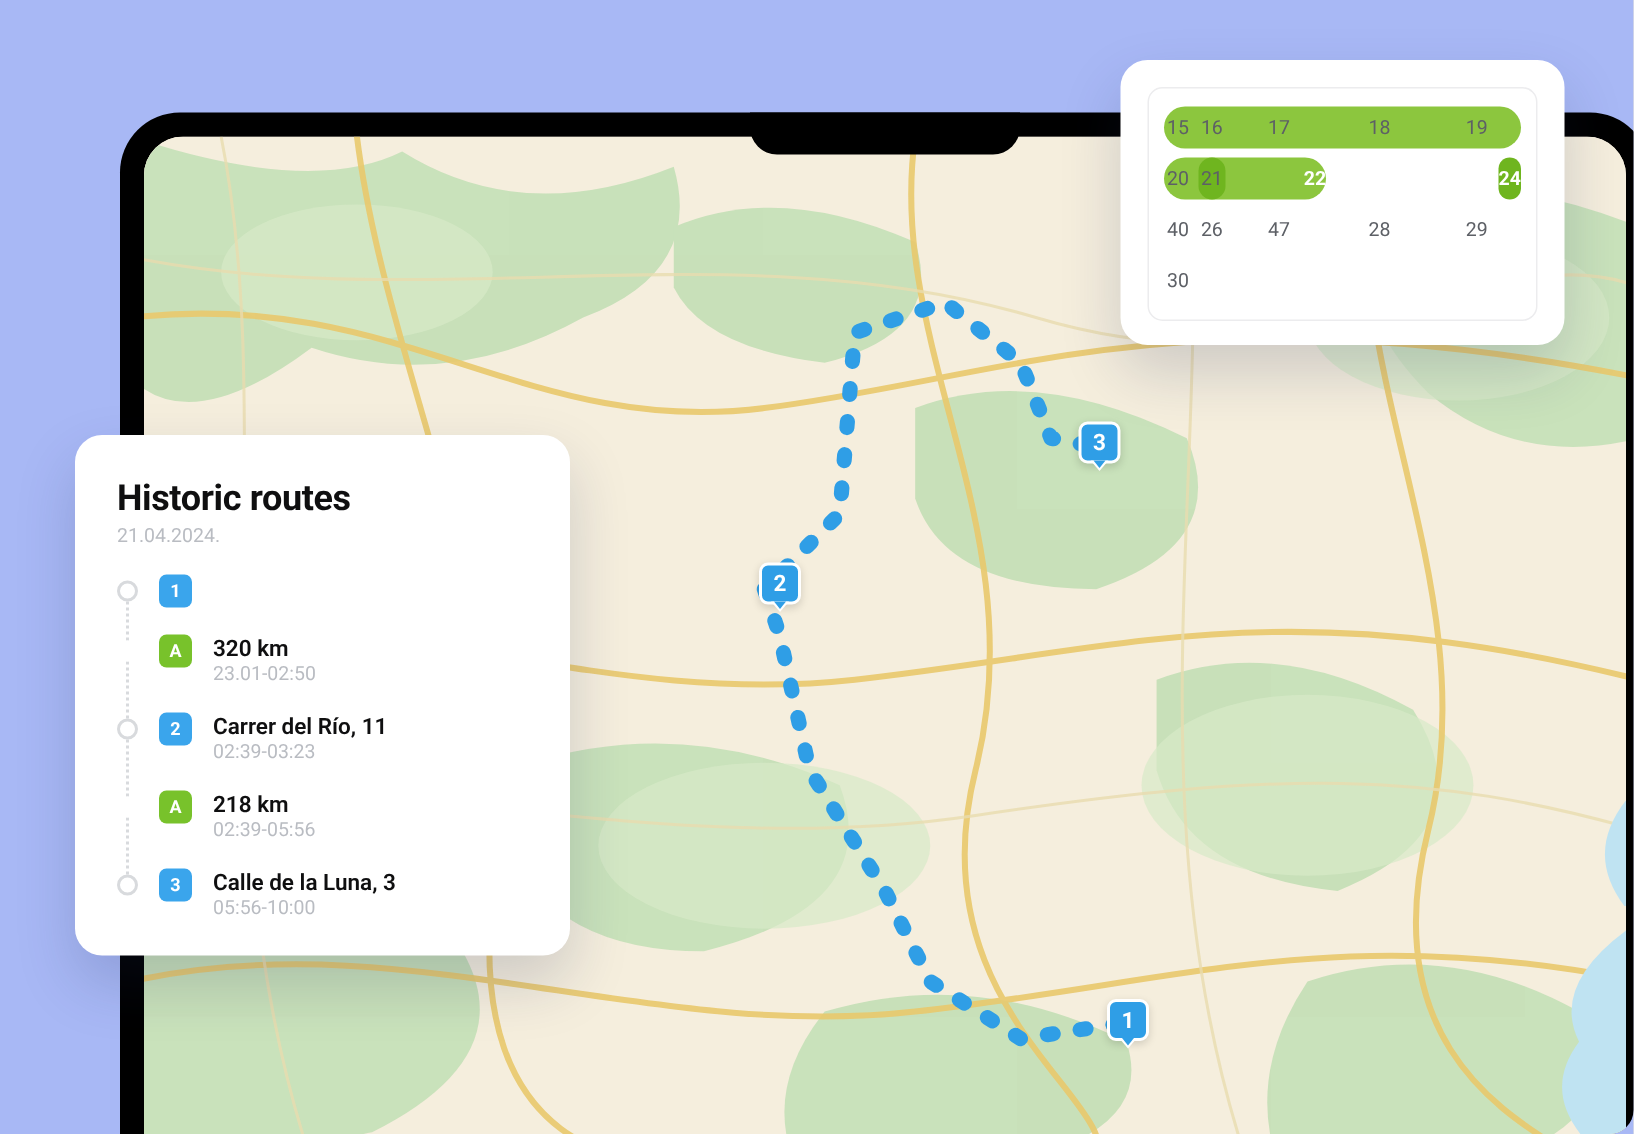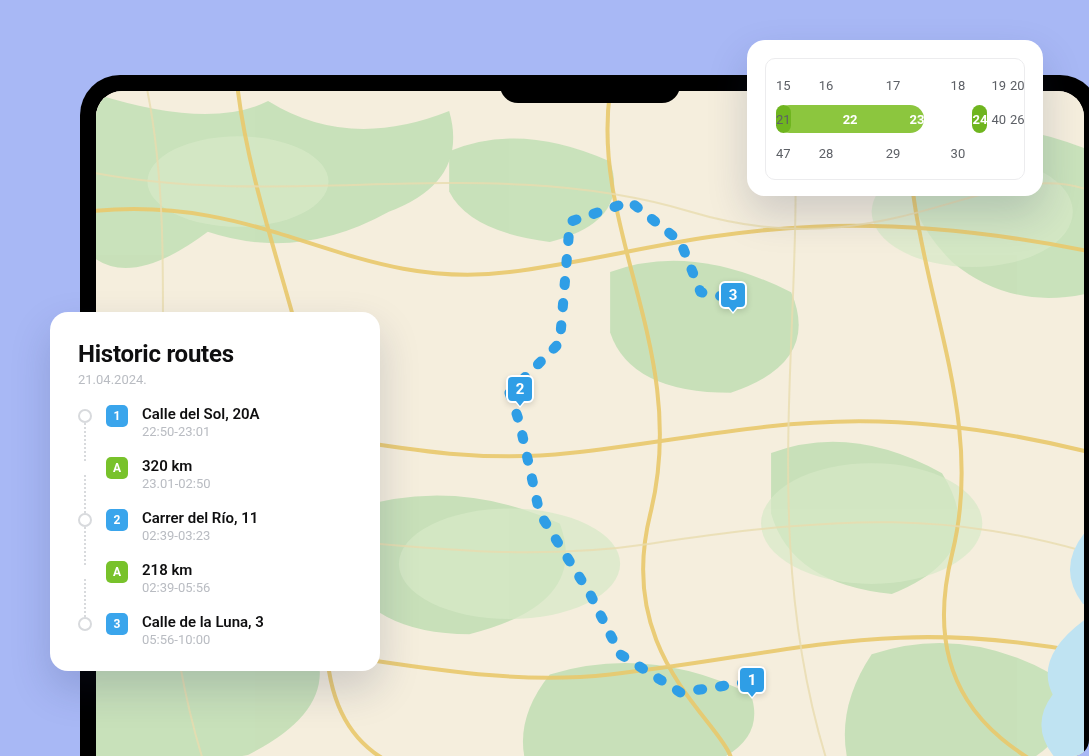--- a/index.html
+++ b/index.html
@@ -84,21 +84,21 @@
     bottom:2px; left:-4px;
     border-left:4px solid transparent;
     border-right:4px solid transparent;
     border-top:5px solid #2f9ee6;
   }
 
   
   .routes-panel {
     position: absolute;
     left: 50px;
-    top: 312px;
+    top: 290px;
     width: 330px;
     background: #fff;
     border-radius: 18px;
     box-shadow: 0 18px 40px rgba(30,40,90,.18);
     padding: 28px 28px 24px 28px;
   }
   .routes-panel h2 {
     font-size: 24px;
     font-weight: 700;
     color: #0f0f10;
@@ -183,21 +183,21 @@
     box-shadow: 0 18px 40px rgba(30,40,90,.18);
     padding: 18px 18px 16px 18px;
   }
   .calendar-inner {
     border: 1px solid #ececee;
     border-radius: 10px;
     padding: 12px 10px;
   }
   .cal-grid {
     display: grid;
-    grid-template-columns: repeat(6, 1fr);
+    grid-template-columns: repeat(5, 1fr);
     gap: 6px 4px;
     position: relative;
   }
   .cal-cell {
     position: relative;
     height: 28px;
     display: flex;
     align-items: center;
     justify-content: center;
     font-size: 13px;
@@ -299,24 +299,20 @@
 <div class="routes-panel">
   <h2>Historic routes</h2>
   <div class="routes-date">21.04.2024.</div>
 
   <div class="route-list">
 
     <div class="route-item">
       <div class="step-bullet"></div>
       <div class="step-line"></div>
       <div class="step-badge stop">1</div>
-      <div class="step-body">
-        <div class="title">Calle del Sol, 20A</div>
-        <div class="time">22:50-23:01</div>
-      </div>
     </div>
 
     <div class="route-item">
       <div class="step-bullet drive"></div>
       <div class="step-line"></div>
       <div class="step-badge drive">A</div>
       <div class="step-body">
         <div class="title">320 km</div>
         <div class="time">23.01-02:50</div>
       </div>

